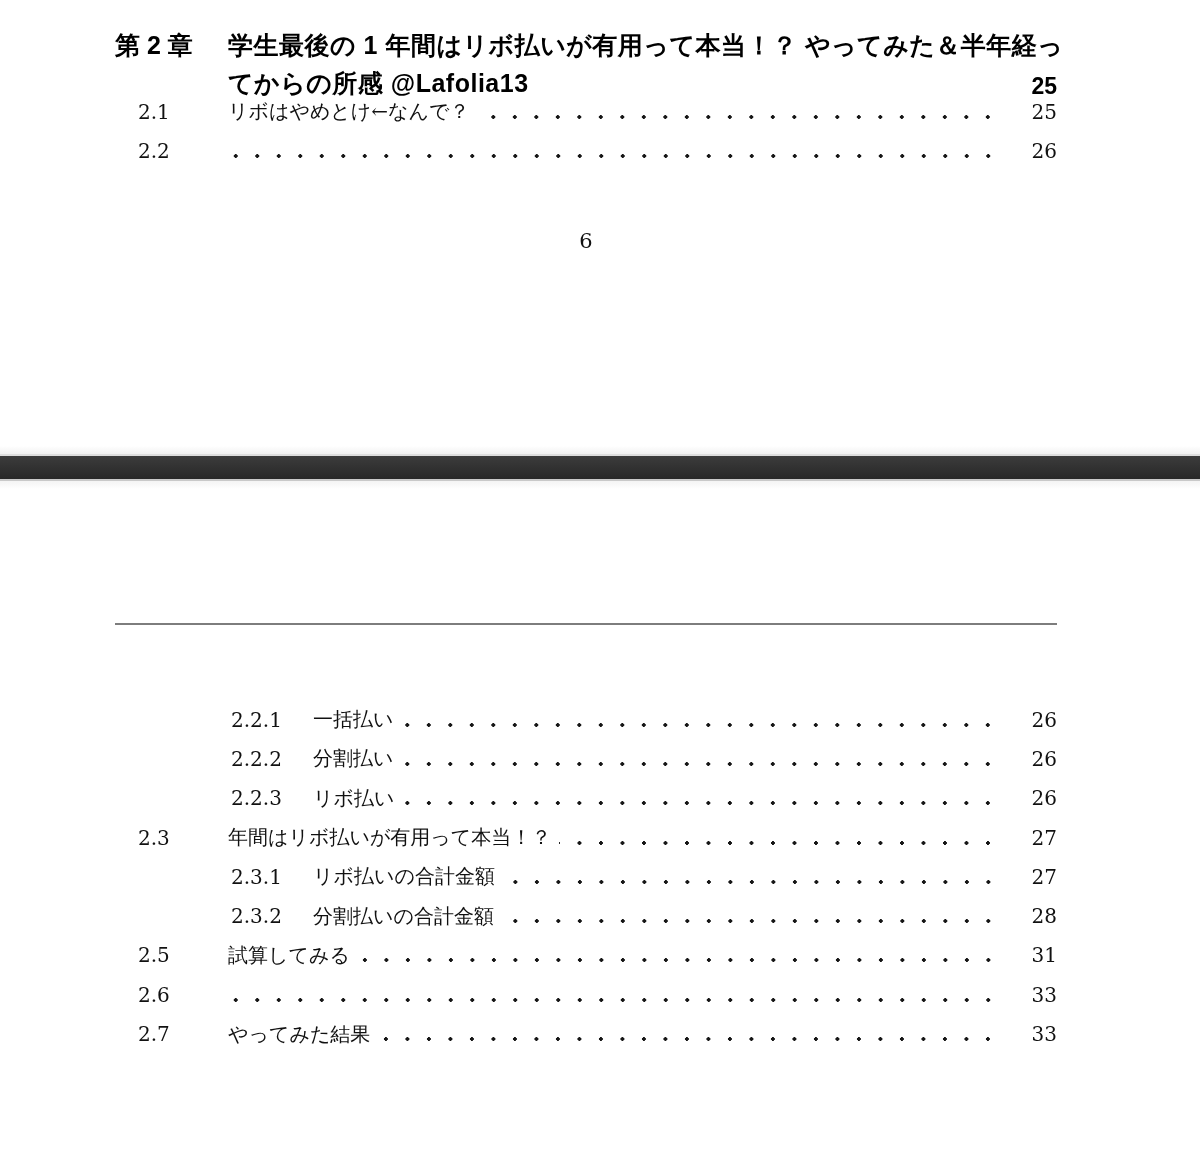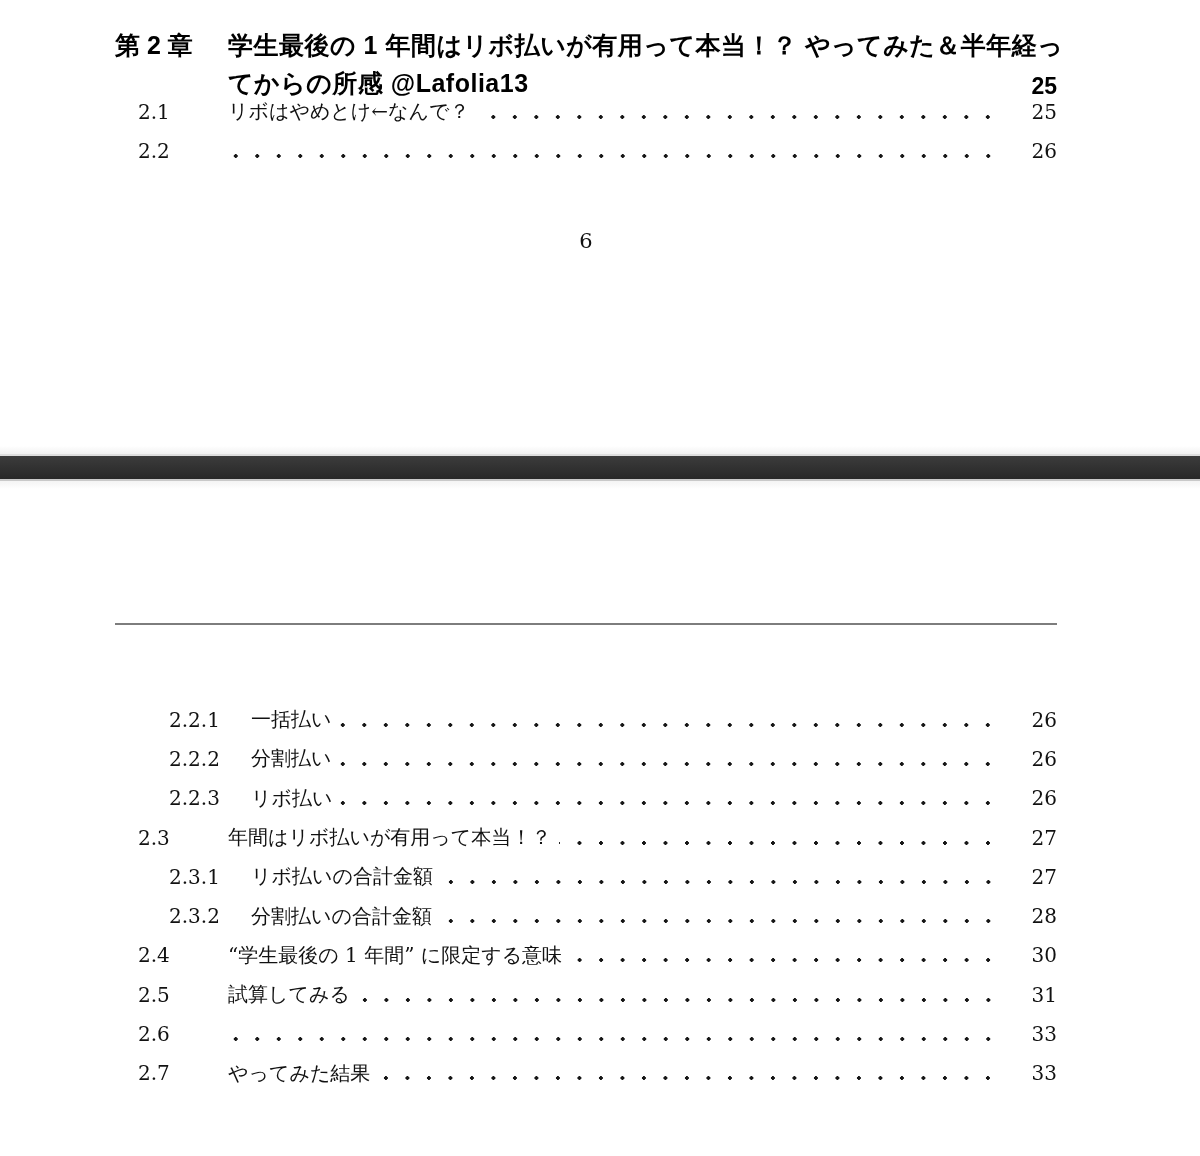--- a/index.html
+++ b/index.html
@@ -54,21 +54,21 @@
   }
   .toc-row {
     display: flex;
     align-items: center;
     height: 39.3px;
     font-size: 20px;
     white-space: nowrap;
   }
   .toc-row .num { flex: none; }
   .row-section .num { margin-left: 23px; width: 90px; }
-  .row-subsection .num { margin-left: 54px; width: 82px; }
+  .row-subsection .num { margin-left: 116px; width: 82px; }
   .toc-row .title { flex: none; padding-right: 8px; }
   .toc-row .leader {
     flex: 1 1 auto;
     min-width: 0;
     height: 26px;
     margin-right: 16px;
     background-image: radial-gradient(circle, #161616 1.7px, rgba(0,0,0,0) 2px);
     background-size: 21.5px 8px;
     background-repeat: repeat-x;
     background-position: right 0 bottom 4px;
@@ -188,26 +188,20 @@
       <span class="leader"></span>
       <span class="pg">27</span>
     </div>
     <div class="toc-row row-subsection">
       <span class="num">2.3.2</span>
       <span class="title">分割払いの合計金額</span>
       <span class="leader"></span>
       <span class="pg">28</span>
     </div>
     <div class="toc-row row-section">
-      <span class="num">2.4</span>
-      <span class="title">“学生最後の 1 年間” に限定する意味</span>
-      <span class="leader"></span>
-      <span class="pg">30</span>
-    </div>
-    <div class="toc-row row-section">
       <span class="num">2.5</span>
       <span class="title">試算してみる</span>
       <span class="leader"></span>
       <span class="pg">31</span>
     </div>
     <div class="toc-row row-section">
       <span class="num">2.6</span>
       <span class="leader"></span>
       <span class="pg">33</span>
     </div>

